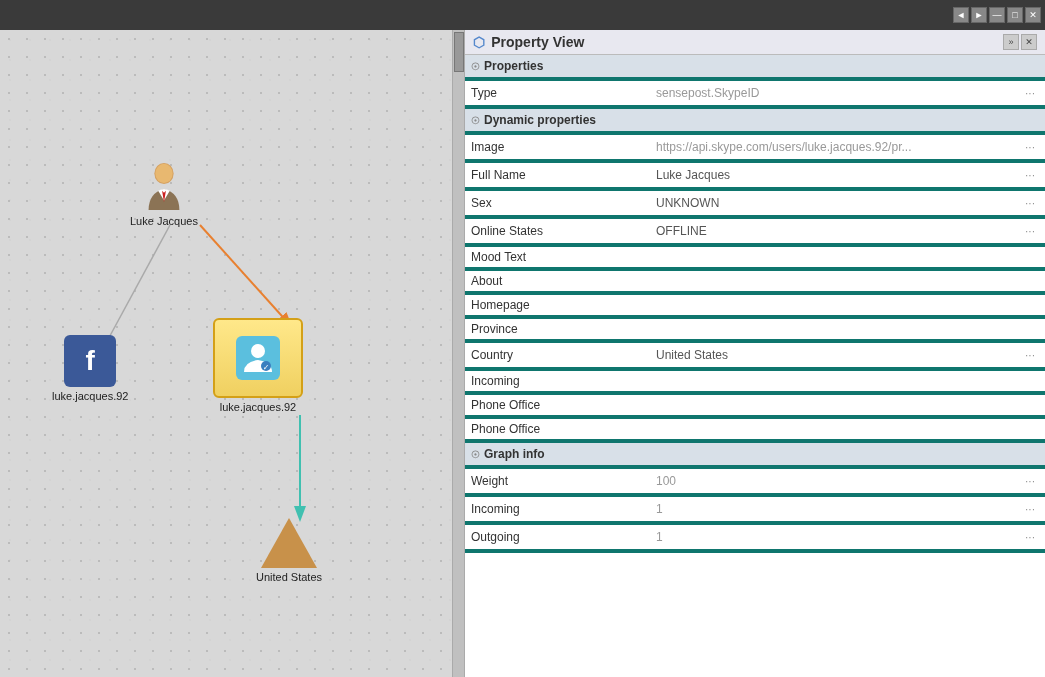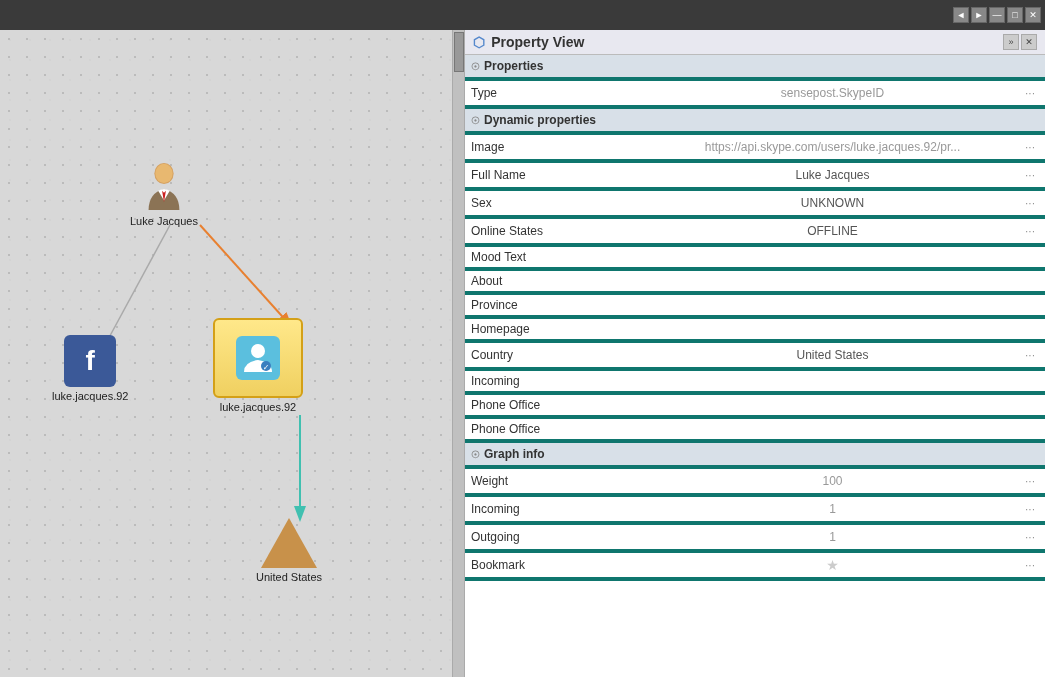--- a/index.html
+++ b/index.html
@@ -46,21 +46,21 @@
     .prop-header { background: #e8e8f0; border-bottom: 1px solid #bbb; padding: 4px 8px; display: flex; align-items: center; justify-content: space-between; }
     .prop-title { font-size: 14px; font-weight: bold; color: #333; display: flex; align-items: center; gap: 6px; }
     .prop-header-btns { display: flex; gap: 2px; }
     .prop-header-btn { width: 16px; height: 16px; background: #ccc; border: 1px solid #aaa; font-size: 9px; display: flex; align-items: center; justify-content: center; cursor: pointer; color: #444; }
 
     .prop-table { flex: 1; overflow-y: auto; }
     table { width: 100%; border-collapse: collapse; }
     tr { border-bottom: 4px solid #0f766e; }
     td { padding: 3px 6px; vertical-align: middle; }
     .col-name { width: 185px; color: #333; font-size: 12px; }
-    .col-value { color: #555; font-size: 12px; text-align: center; }
+    .col-value { color: #555; font-size: 12px; }
     .col-action { width: 22px; text-align: center; }
 
     .section-header { background: #d8e0e8; font-weight: bold; font-size: 12px; color: #333; }
     .section-header td { padding: 4px 6px; }
     .section-icon { color: #888; font-size: 10px; margin-right: 4px; }
 
     .bold-value { font-weight: bold; font-size: 13px; color: #222; }
     .muted { color: #999; }
     .action-btn { background: none; border: none; cursor: pointer; color: #888; font-size: 10px; width: 18px; height: 18px; display: flex; align-items: center; justify-content: center; }
 
@@ -224,26 +224,26 @@
       <td class="col-name">Mood Text</td>
       <td class="col-value"></td>
       <td class="col-action"></td>
     </tr>
             <tr>
       <td class="col-name">About</td>
       <td class="col-value"></td>
       <td class="col-action"></td>
     </tr>
             <tr>
+      <td class="col-name">Homepage</td>
+      <td class="col-value"></td>
+      <td class="col-action"></td>
+    </tr>
+            <tr>
       <td class="col-name">Province</td>
-      <td class="col-value"></td>
-      <td class="col-action"></td>
-    </tr>
-            <tr>
-      <td class="col-name">Homepage</td>
       <td class="col-value"></td>
       <td class="col-action"></td>
     </tr>
             <tr>
       <td class="col-name">Country</td>
       <td class="col-value">United States</td>
       <td class="col-action">
                 <button class="action-btn">···</button>
               </td>
     </tr>
@@ -279,25 +279,18 @@
                 <button class="action-btn">···</button>
               </td>
     </tr>
             <tr>
       <td class="col-name">Outgoing</td>
       <td class="col-value muted">1</td>
       <td class="col-action">
                 <button class="action-btn">···</button>
               </td>
     </tr>
-            <tr>
-      <td class="col-name">Bookmark</td>
-      <td class="col-value"><span class="star-icon">★</span></td>
-      <td class="col-action">
-                <button class="action-btn">···</button>
-              </td>
-    </tr>
           </tbody>
       </table>
     </div>
 
   </div>
 </div>
 
 </body></html>

